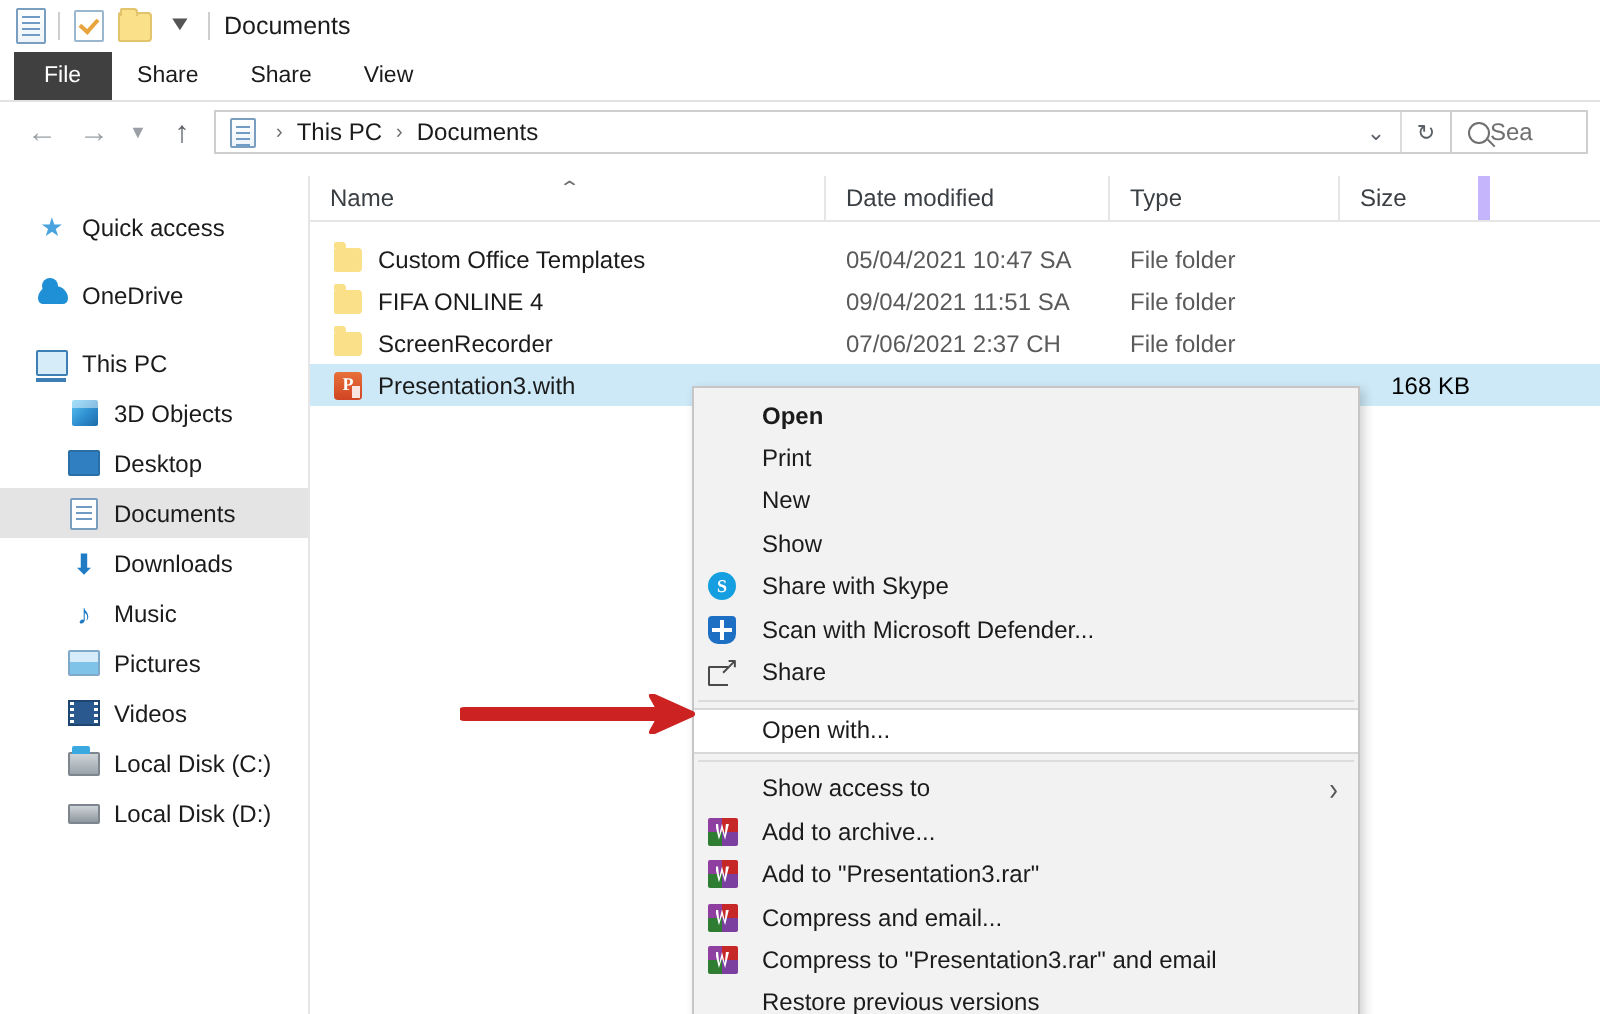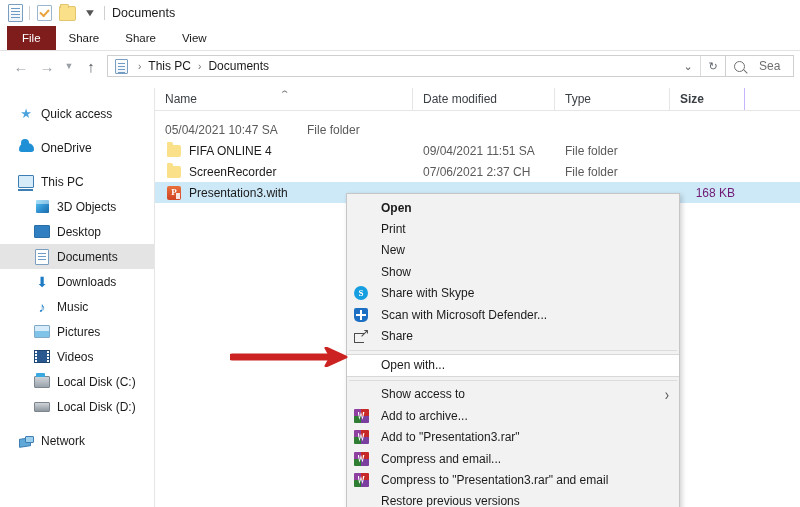--- a/index.html
+++ b/index.html
@@ -109,21 +109,21 @@
     font-size: 11.5px;
   }
   .rb-tab {
     display: flex;
     align-items: center;
     padding: 0 13px;
     color: #1b1b1b;
     cursor: default;
   }
   .rb-tab.file {
-    background: #7f1d1d;
+    background: #404040;
     color: #ffffff;
     padding: 0 15px;
     font-size: 11.5px;
   }
   #ribbon-rule {
     height: 1px;
     background: #e2e2e2;
   }
 
   
@@ -195,21 +195,21 @@
   #searchbox {
     width: 68px;
     height: 22px;
     border: 1px solid #cfcfcf;
     border-left: none;
     background: #ffffff;
     display: flex;
     align-items: center;
     padding-left: 8px;
     box-sizing: border-box;
-    gap: 14px;
+    gap: 0;
     overflow: hidden;
   }
   #searchbox .s-text {
     font-size: 12px;
     color: #6f6f6f;
     white-space: nowrap;
   }
   .magnifier {
     width: 9px; height: 9px;
     border: 1.3px solid #6f6f6f;
@@ -420,21 +420,21 @@
     display: flex;
     align-items: center;
     padding-left: 10px;
     box-sizing: border-box;
     border-right: 1px solid #e6e6e6;
     position: relative;
   }
   .col.name { width: 258px; }
   .col.date { width: 142px; }
   .col.type { width: 115px; }
-  .col.size { width: 75px; border-right: 1px solid #c4b5fd; font-weight: bold; }
+  .col.size { width: 75px; border-right: 6px solid #c4b5fd; }
   .sort-caret {
     position: absolute;
     left: 126px;
     top: 1px;
     font-size: 9px;
     color: #707070;
     transform: scaleX(1.5);
   }
 
   .frow {
@@ -449,21 +449,21 @@
     box-sizing: border-box;
     display: flex;
     align-items: center;
     height: 100%;
     overflow: hidden;
     white-space: nowrap;
   }
   .fc.name { width: 258px; padding-left: 12px; gap: 8px; }
   .fc.date { width: 142px; padding-left: 10px; color: #5a5a5a; }
   .fc.type { width: 115px; padding-left: 10px; color: #5a5a5a; }
-  .fc.size { width: 75px; padding-right: 10px; justify-content: flex-end; color: #701a75; text-align: center; }
+  .fc.size { width: 75px; padding-right: 10px; justify-content: flex-end; color: #000000; text-align: center; }
 
   .folder-ico {
     width: 14px; height: 12px;
     background: #fbe08a;
     border-radius: 1px 2px 2px 1px;
     position: relative;
     flex: none;
   }
   .folder-ico:before {
     content: "";
@@ -764,26 +764,20 @@
         </span>
       <span>Local Disk (C:)</span>
     </div>
     <div class="nav-item indent">
       <span class="ni">
           <span class="ico-diskd"></span>
         </span>
       <span>Local Disk (D:)</span>
     </div>
     <div class="nav-gap"></div>
-    <div class="nav-item">
-      <span class="ni">
-          <span class="ico-network"></span>
-        </span>
-      <span>Network</span>
-    </div>
   </div>
 
   <div id="filepane">
 
     <div id="colheader">
       <div class="col name">
         <span>Name</span>
         <span class="sort-caret">⌃</span>
       </div>
       <div class="col date">
@@ -793,20 +787,24 @@
         <span>Type</span>
       </div>
       <div class="col size">
         <span>Size</span>
       </div>
     </div>
 
     <div style="height:8px;"></div>
 
     <div class="frow">
+      <div class="fc name">
+        <span class="folder-ico"></span>
+        <span>Custom Office Templates</span>
+      </div>
       <div class="fc date">05/04/2021 10:47 SA</div>
       <div class="fc type">File folder</div>
       <div class="fc size"></div>
     </div>
 
     <div class="frow">
       <div class="fc name">
         <span class="folder-ico"></span>
         <span>FIFA ONLINE 4</span>
       </div>

